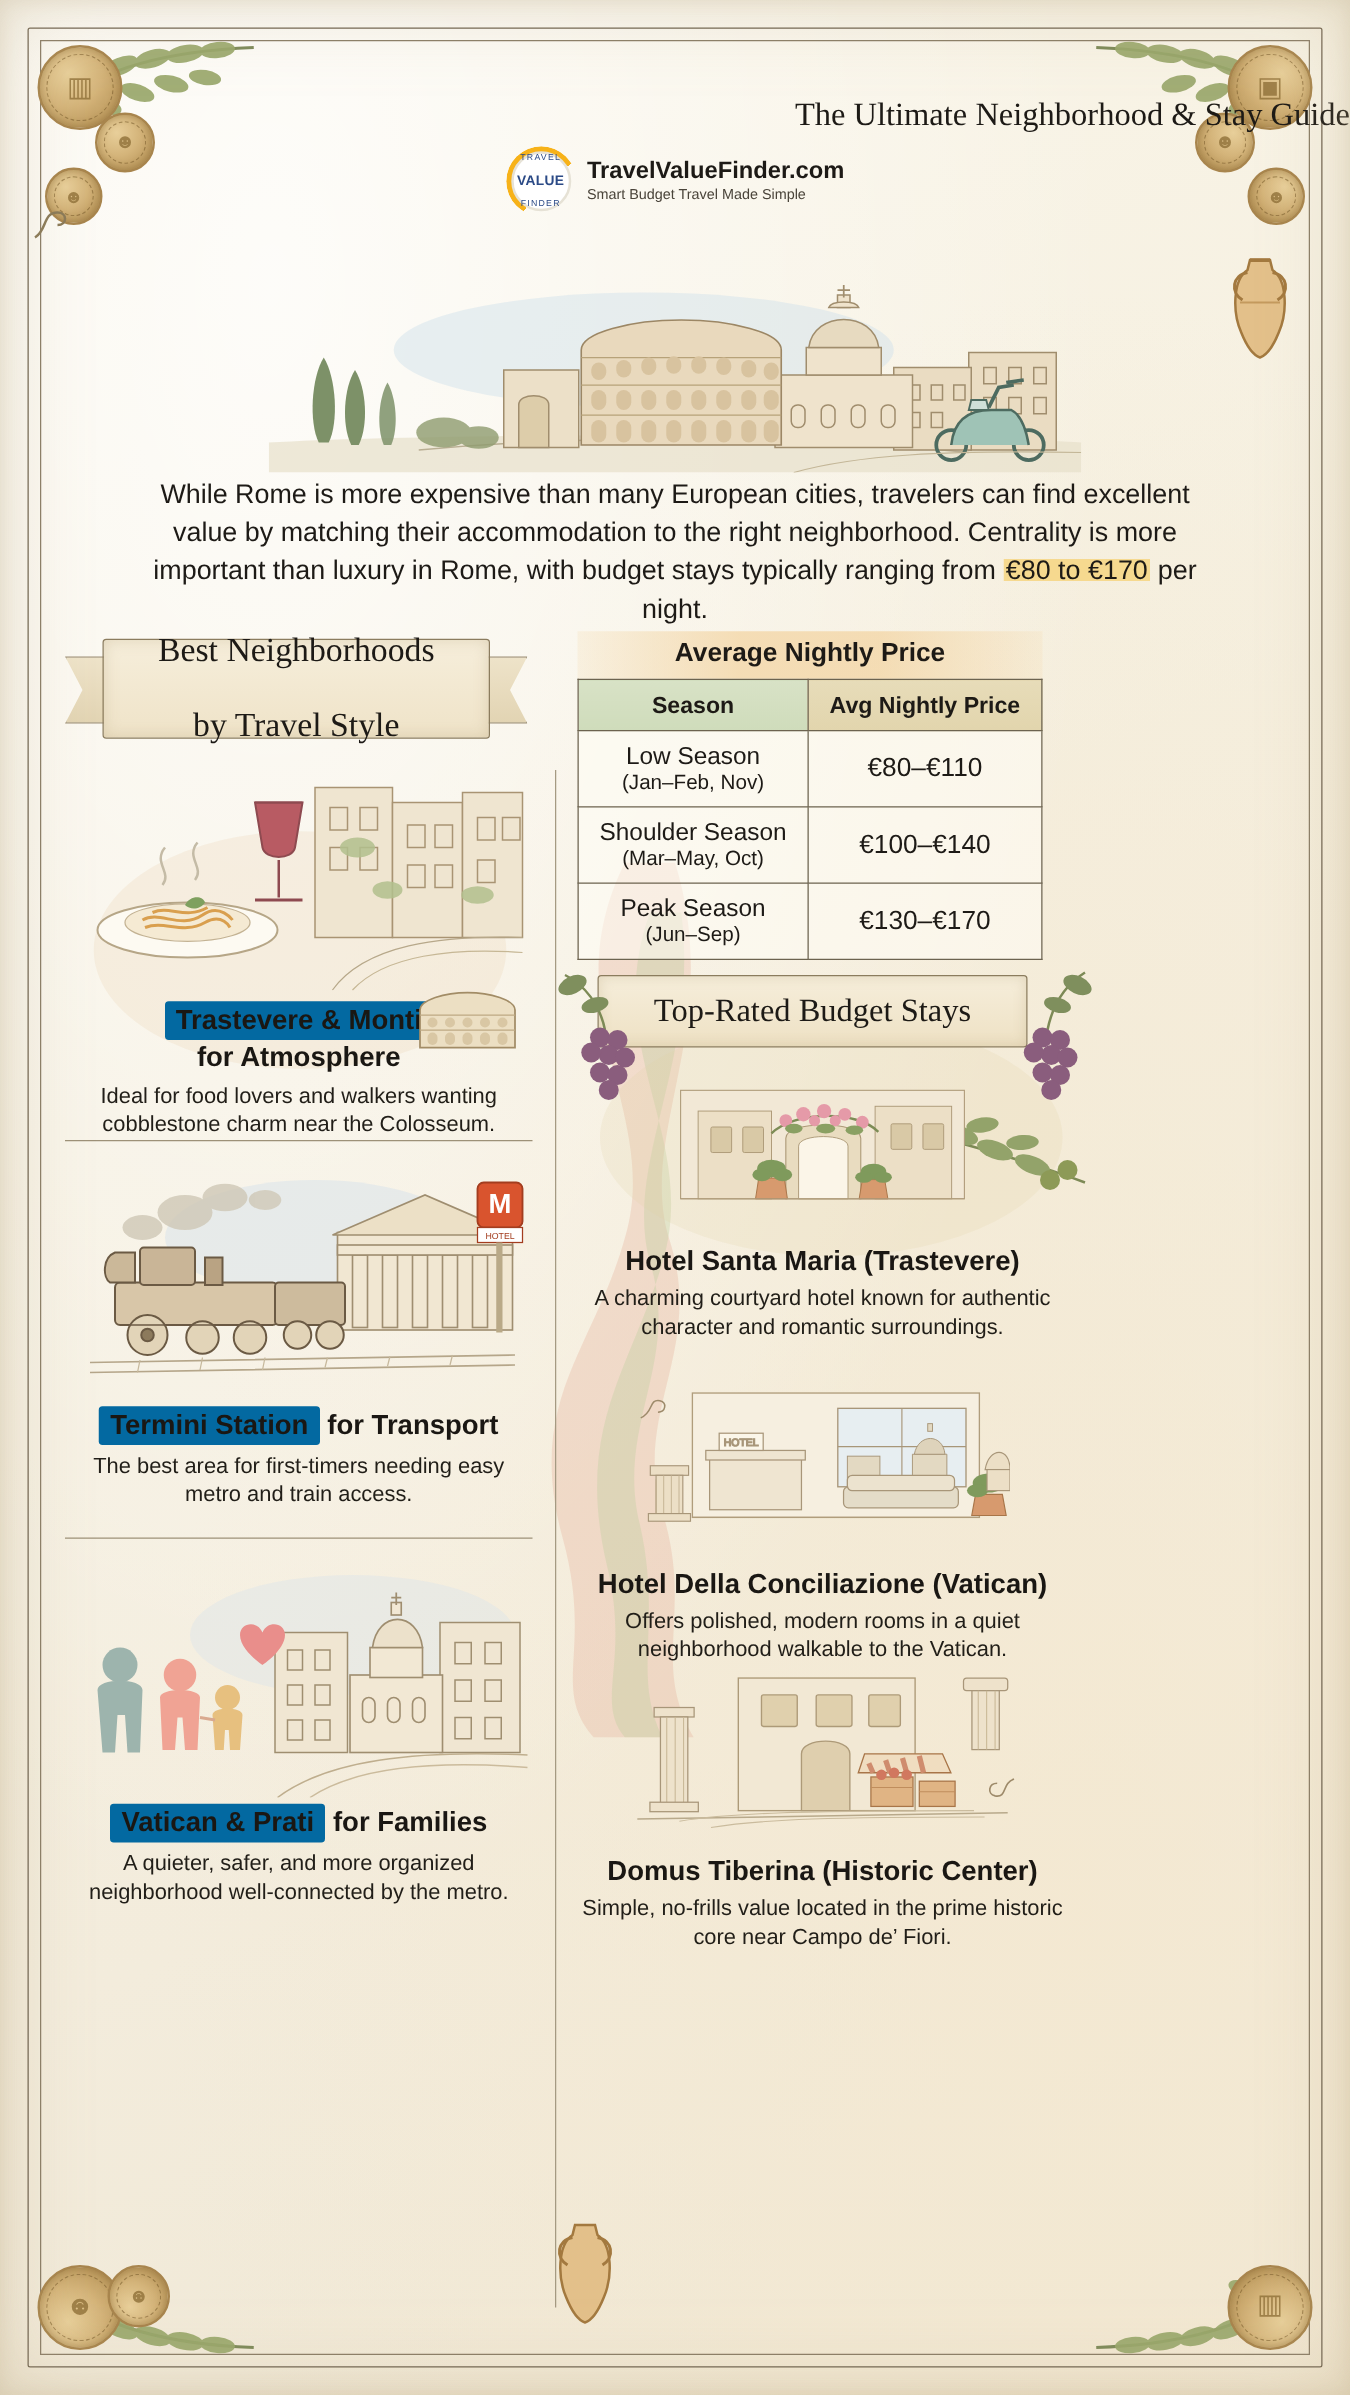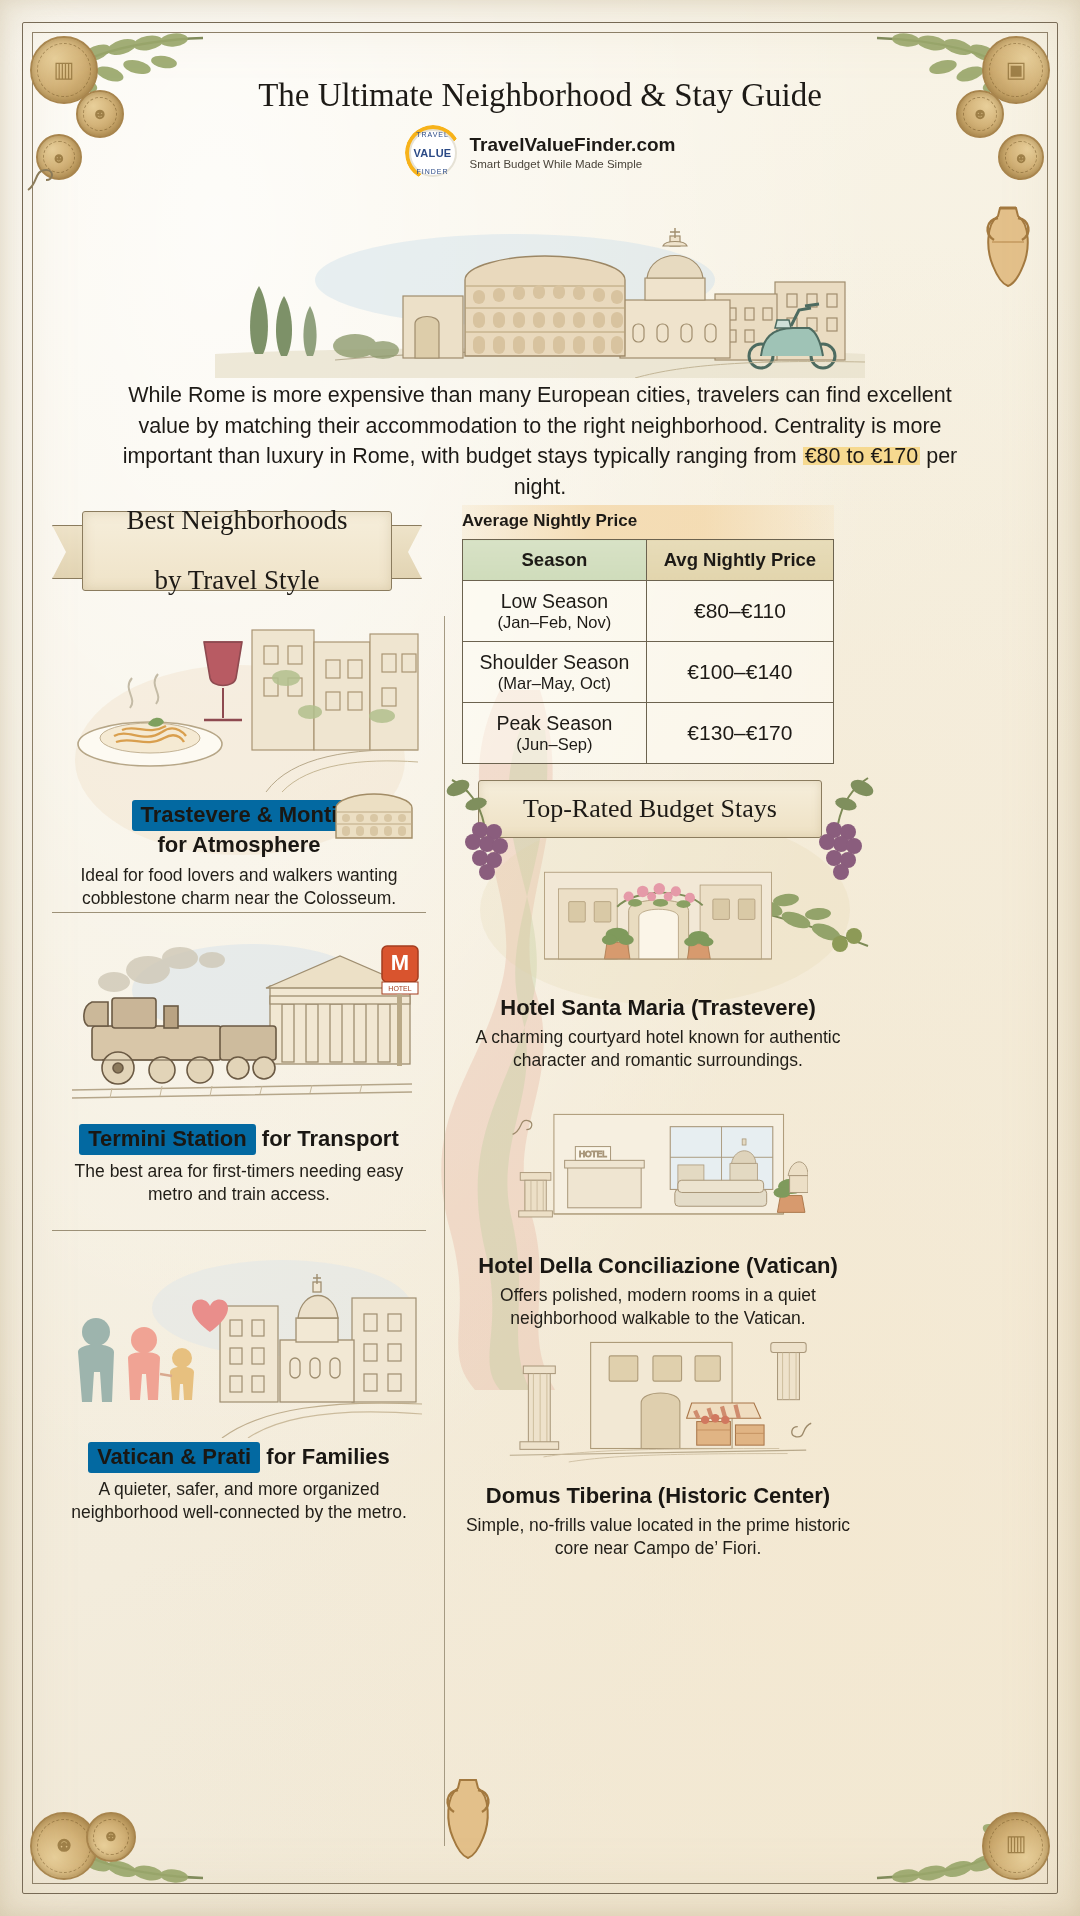--- a/index.html
+++ b/index.html
@@ -96,24 +96,25 @@
   .title-1 {
     font-family: "Liberation Serif", serif;
     font-size: 42px;
     font-weight: bold;
     color: #1d1a16;
     letter-spacing: 0.2px;
     line-height: 1.12;
   }
   .title-2 {
     font-family: "Liberation Serif", serif;
-    font-size: 33px;
+    font-size: 26px;
     color: #1d1a16;
     margin-top: 7px;
     line-height: 1.15;
+    text-align: right;
   }
   .brandrow {
     margin-top: 10px;
     display: flex;
     align-items: center;
     justify-content: center;
     gap: 9px;
   }
   .brand-badge {
     position: relative;
@@ -265,21 +266,22 @@
   }
 
   
   .table-wrap {
     position: absolute;
     left: 462px;
     top: 505px;
     width: 372px;
   }
   .tbl-title {
-    font-size: 17px;
+    text-align: center;
+    font-size: 21px;
     font-weight: bold;
     color: #1d1a16;
     padding: 6px 0 8px;
     background: linear-gradient(90deg, rgba(244,220,178,0.25), rgba(243,213,164,0.75) 35%, rgba(243,213,164,0.75) 65%, rgba(244,220,178,0.25));
   }
   table.price {
     width: 100%;
     border-collapse: collapse;
     font-size: 19px;
     color: #1d1a16;
@@ -511,21 +513,21 @@
     <div class="brandrow">
       <div class="brand-badge">
         <div class="arc"></div>
         <div class="circle"></div>
         <div class="btop">TRAVEL</div>
         <div class="bword">VALUE</div>
         <div class="bbot">FINDER</div>
       </div>
       <div class="brand-text">
         <div class="brand-name">TravelValueFinder.com</div>
-        <div class="brand-tag">Smart Budget While Made Simple</div>
+        <div class="brand-tag">Smart Budget Travel Made Simple</div>
       </div>
     </div>
   </div>
 
   <svg class="hero" viewBox="0 0 650 150">
 
     <ellipse cx="300" cy="52" rx="200" ry="46" fill="#cfe0ea" opacity="0.45"></ellipse>
 
     <path d="M0 126 C140 118 520 118 650 126 L650 150 L0 150 Z" fill="#e7e0cb" opacity="0.7"></path>
     <path d="M120 132 C250 120 420 120 560 134" stroke="#b9ae93" stroke-width="1.2" fill="none"></path>

